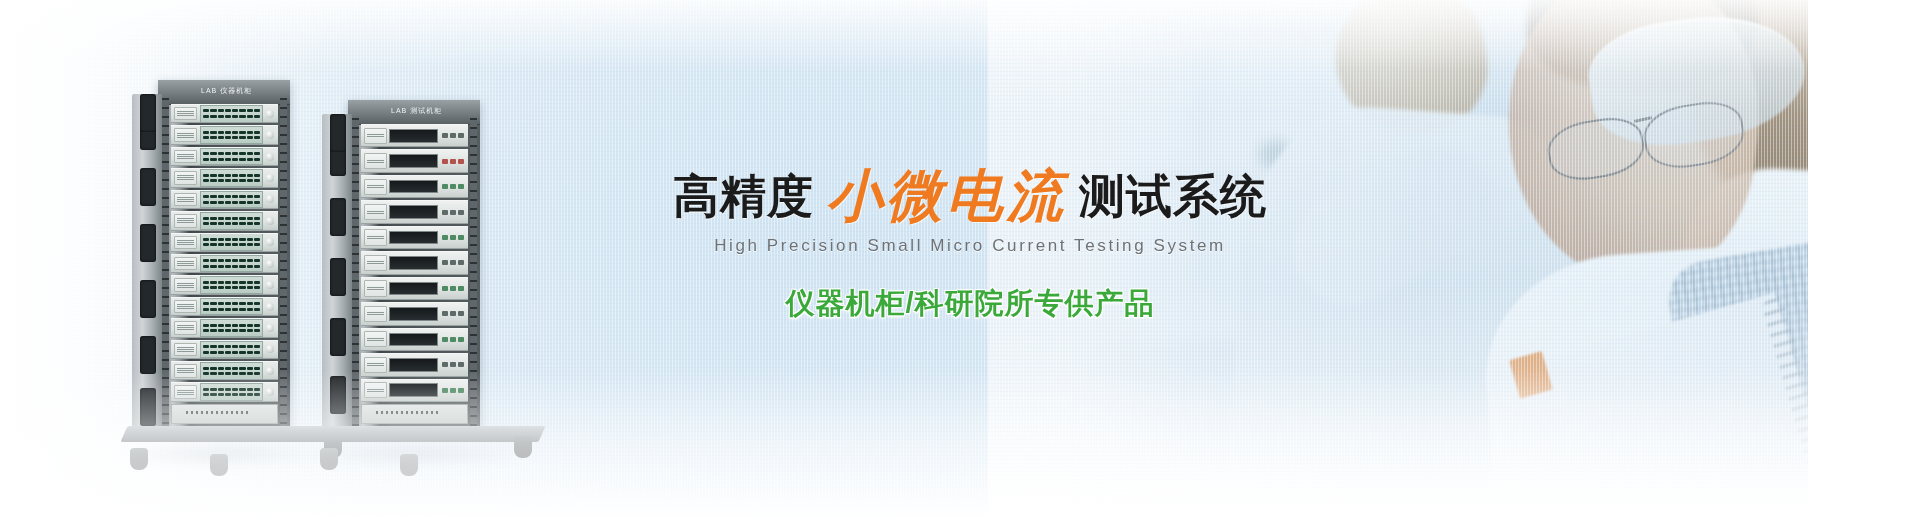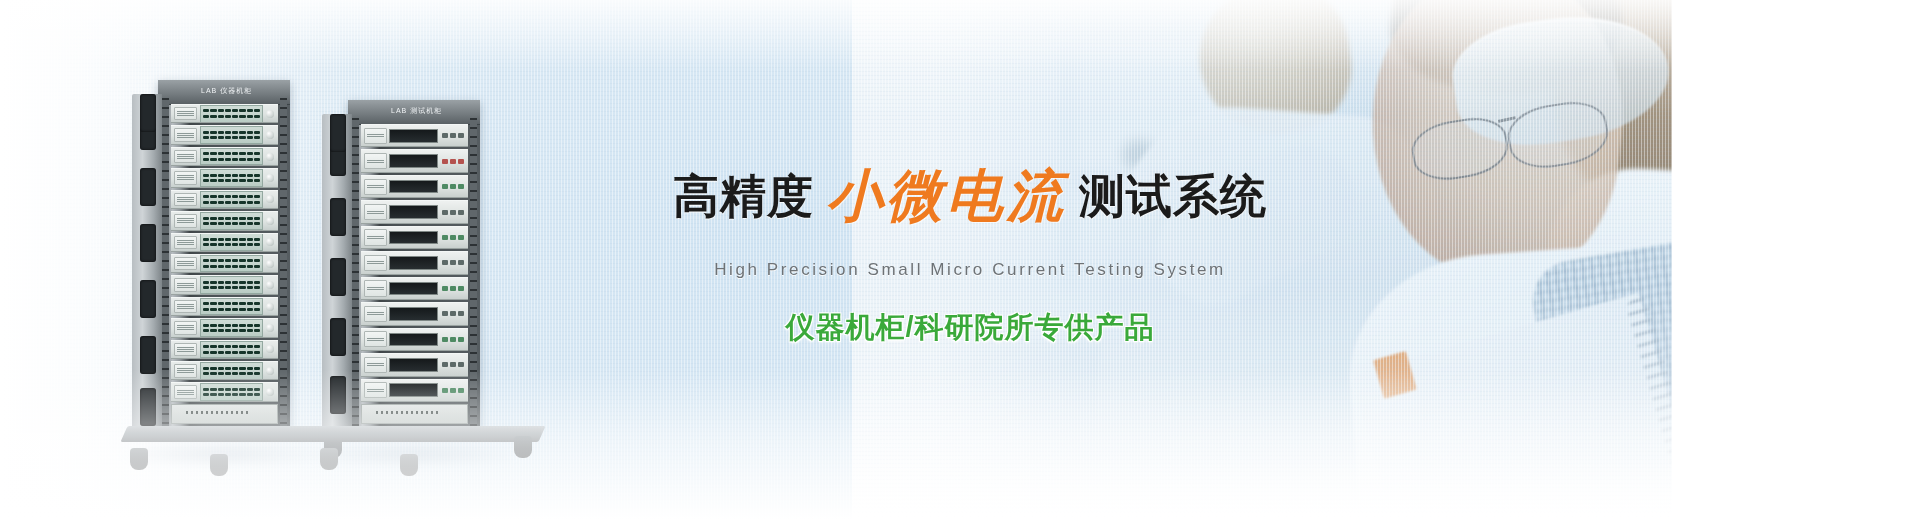--- a/index.html
+++ b/index.html
@@ -2,21 +2,21 @@
 <html><head>
 <meta charset="utf-8">
 <style>
   html, body {
     margin: 0;
     padding: 0;
     background: #ffffff;
   }
   #banner {
     position: relative;
-    width: 1672px;
+    width: 1808px;
     height: 520px;
     overflow: hidden;
     font-family: "Liberation Sans", sans-serif;
     background: #eef4f8;
   }
 
   
   .bg-base {
     position: absolute;
     inset: 0;
@@ -489,21 +489,21 @@
     font-weight: 700;
     font-style: italic;
     color: #ef7a1f;
     letter-spacing: 4px;
     margin: 0 8px;
     vertical-align: middle;
     text-shadow: 1px 1px 0 rgba(255,255,255,0.6);
     font-family: "Liberation Serif", serif;
   }
   .subtitle-en {
-    margin-top: 36px;
+    margin-top: 12px;
     font-size: 17px;
     letter-spacing: 2.6px;
     color: #6d7276;
     white-space: nowrap;
     text-shadow: 0 1px 0 rgba(255,255,255,0.8);
   }
   .subtitle-cn {
     margin-top: 28px;
     font-size: 29px;
     font-weight: 700;

